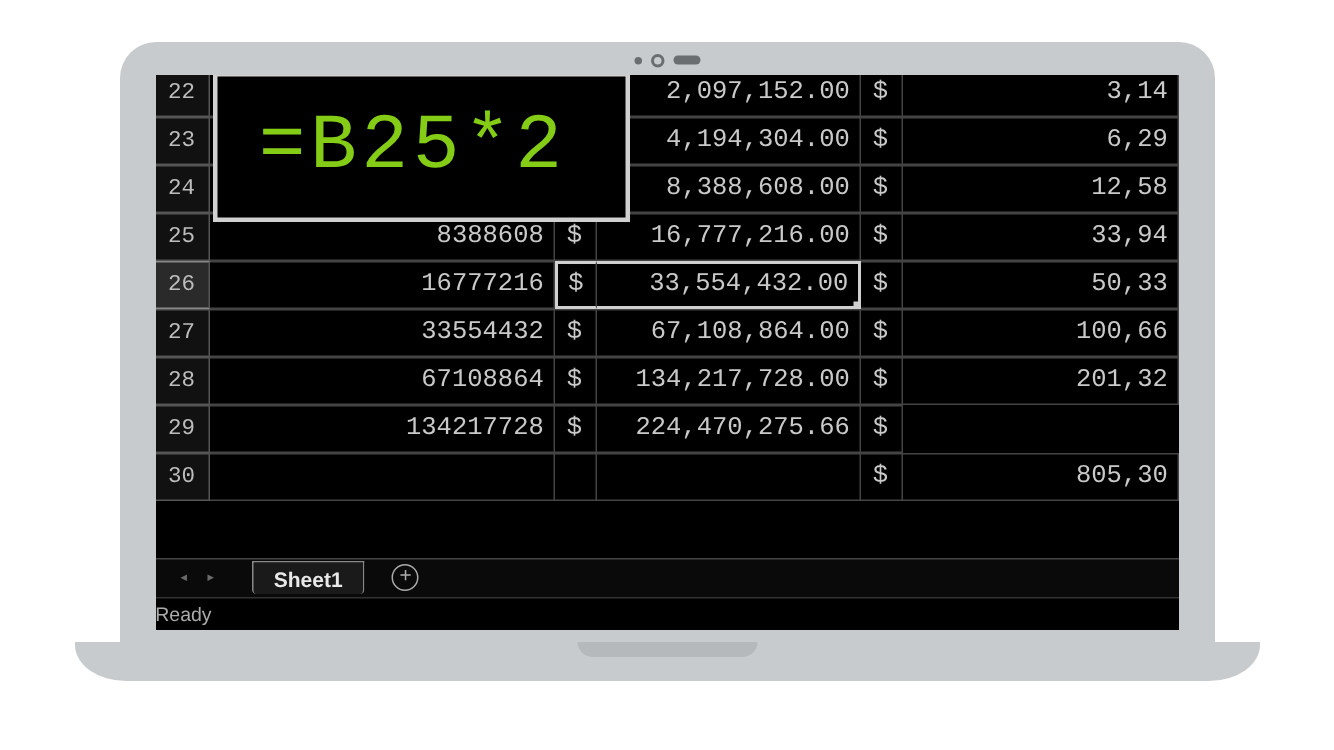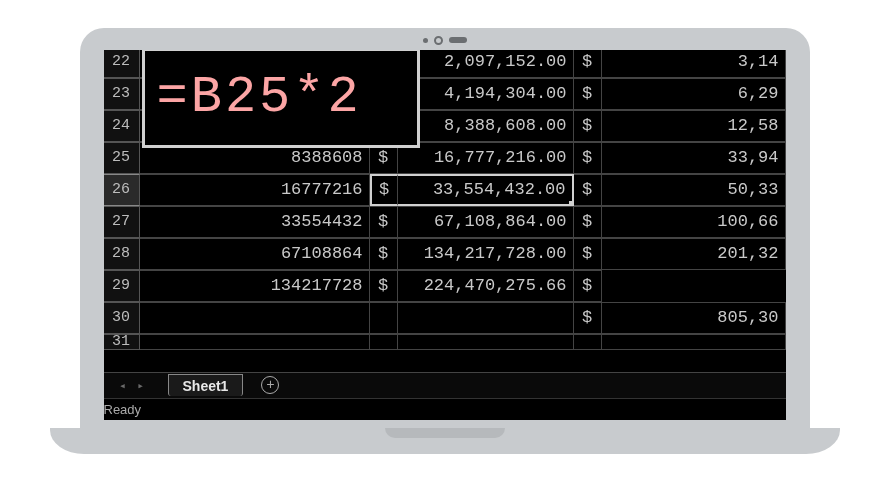--- a/index.html
+++ b/index.html
@@ -101,26 +101,26 @@
   }
   
   .formula-box {
     position: absolute;
     left: 38px;
     top: -2px;
     height: 100px;
     width: 278px;
     background: #000;
     border: 3px solid #d0d0d0;
-    color: #fca5a5;
+    color: #84cc16;
     font-size: 52px;
     letter-spacing: 3px;
     display: flex;
     align-items: center;
-    padding: 0 12px;
+    padding: 0 28px;
     font-family: "Consolas", "Courier New", monospace;
     z-index: 5;
     font-weight: 300;
   }
   
   .sheet-bar {
     position: absolute;
     left: 0; right: 0;
     bottom: 22px;
     height: 26px;
@@ -274,28 +274,20 @@
             <div class="cell col-e">$</div>
           </div>
           <div class="row">
             <div class="row-hdr">30</div>
             <div class="cell col-b"></div>
             <div class="cell col-c"></div>
             <div class="cell col-d"></div>
             <div class="cell col-e">$</div>
             <div class="cell col-f">805,30</div>
           </div>
-          <div class="row clipped">
-            <div class="row-hdr">31</div>
-            <div class="cell col-b"></div>
-            <div class="cell col-c"></div>
-            <div class="cell col-d"></div>
-            <div class="cell col-e"></div>
-            <div class="cell col-f"></div>
-          </div>
         </div>
 
       <div class="formula-box">=B25*2</div>
 
       <div class="sheet-bar">
         <span class="nav-arrow">◂</span>
         <span class="nav-arrow">▸</span>
         <span class="tab">Sheet1</span>
         <span class="add-sheet">+</span>
       </div>

